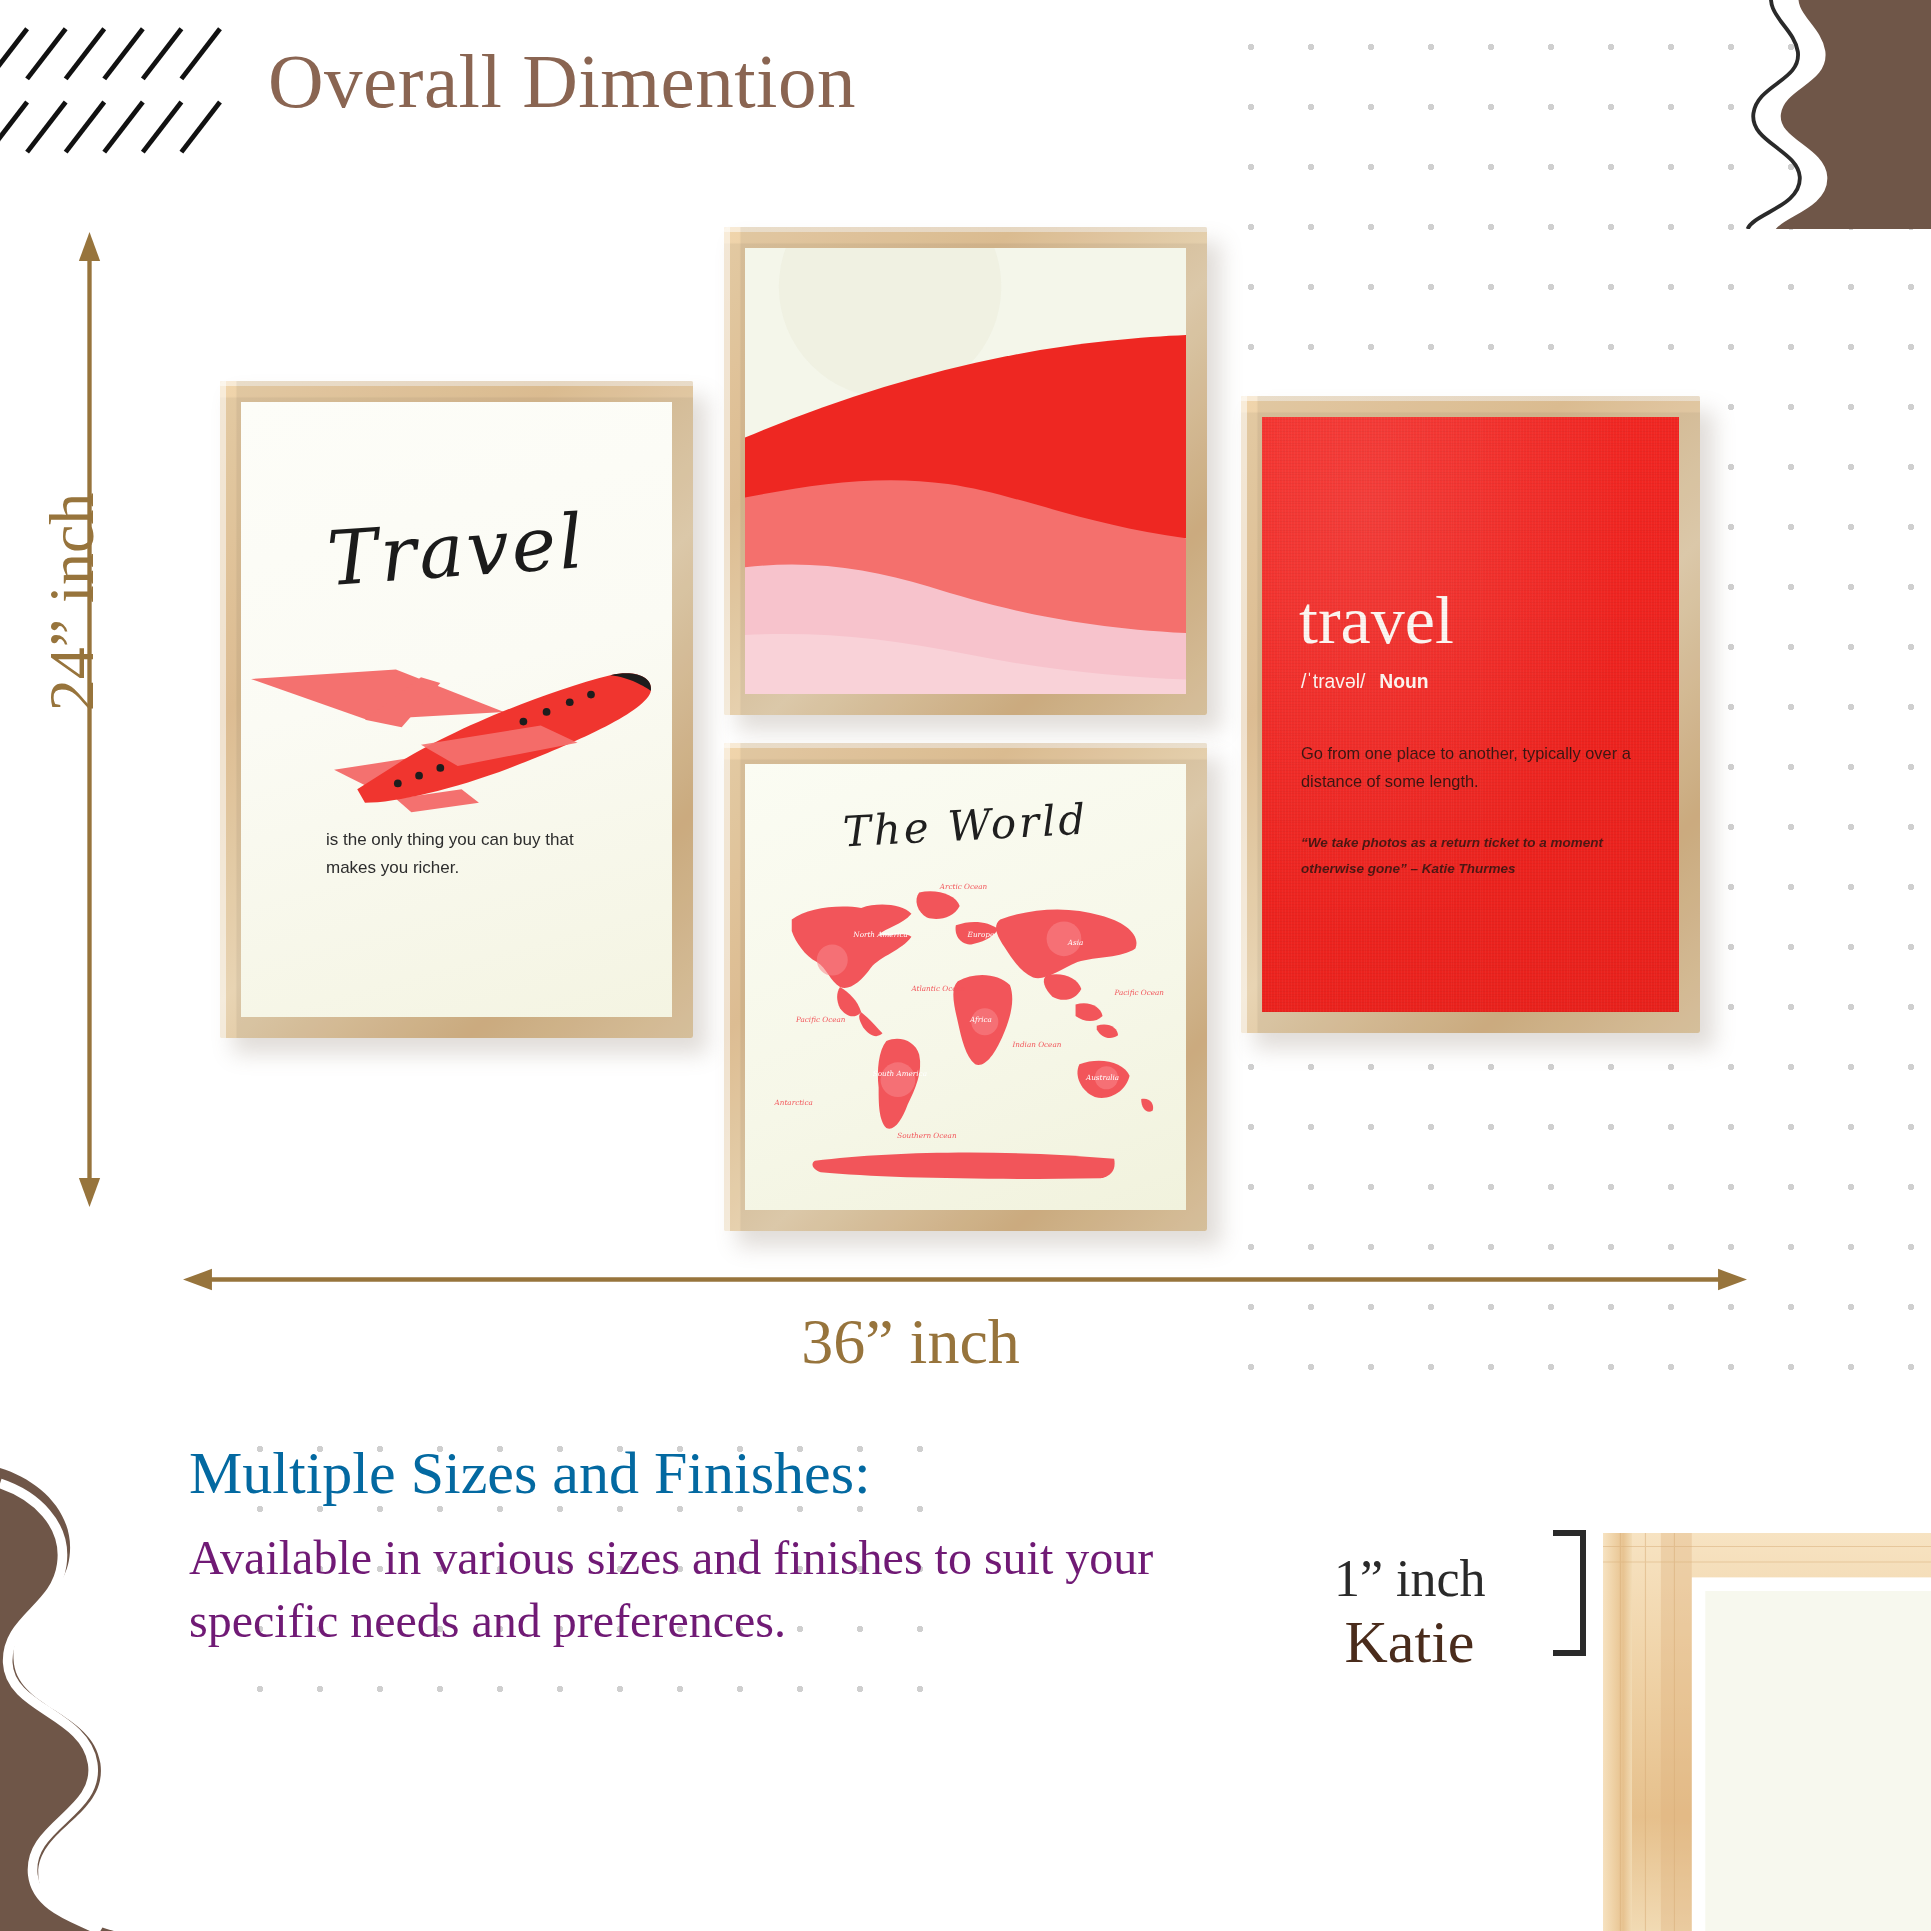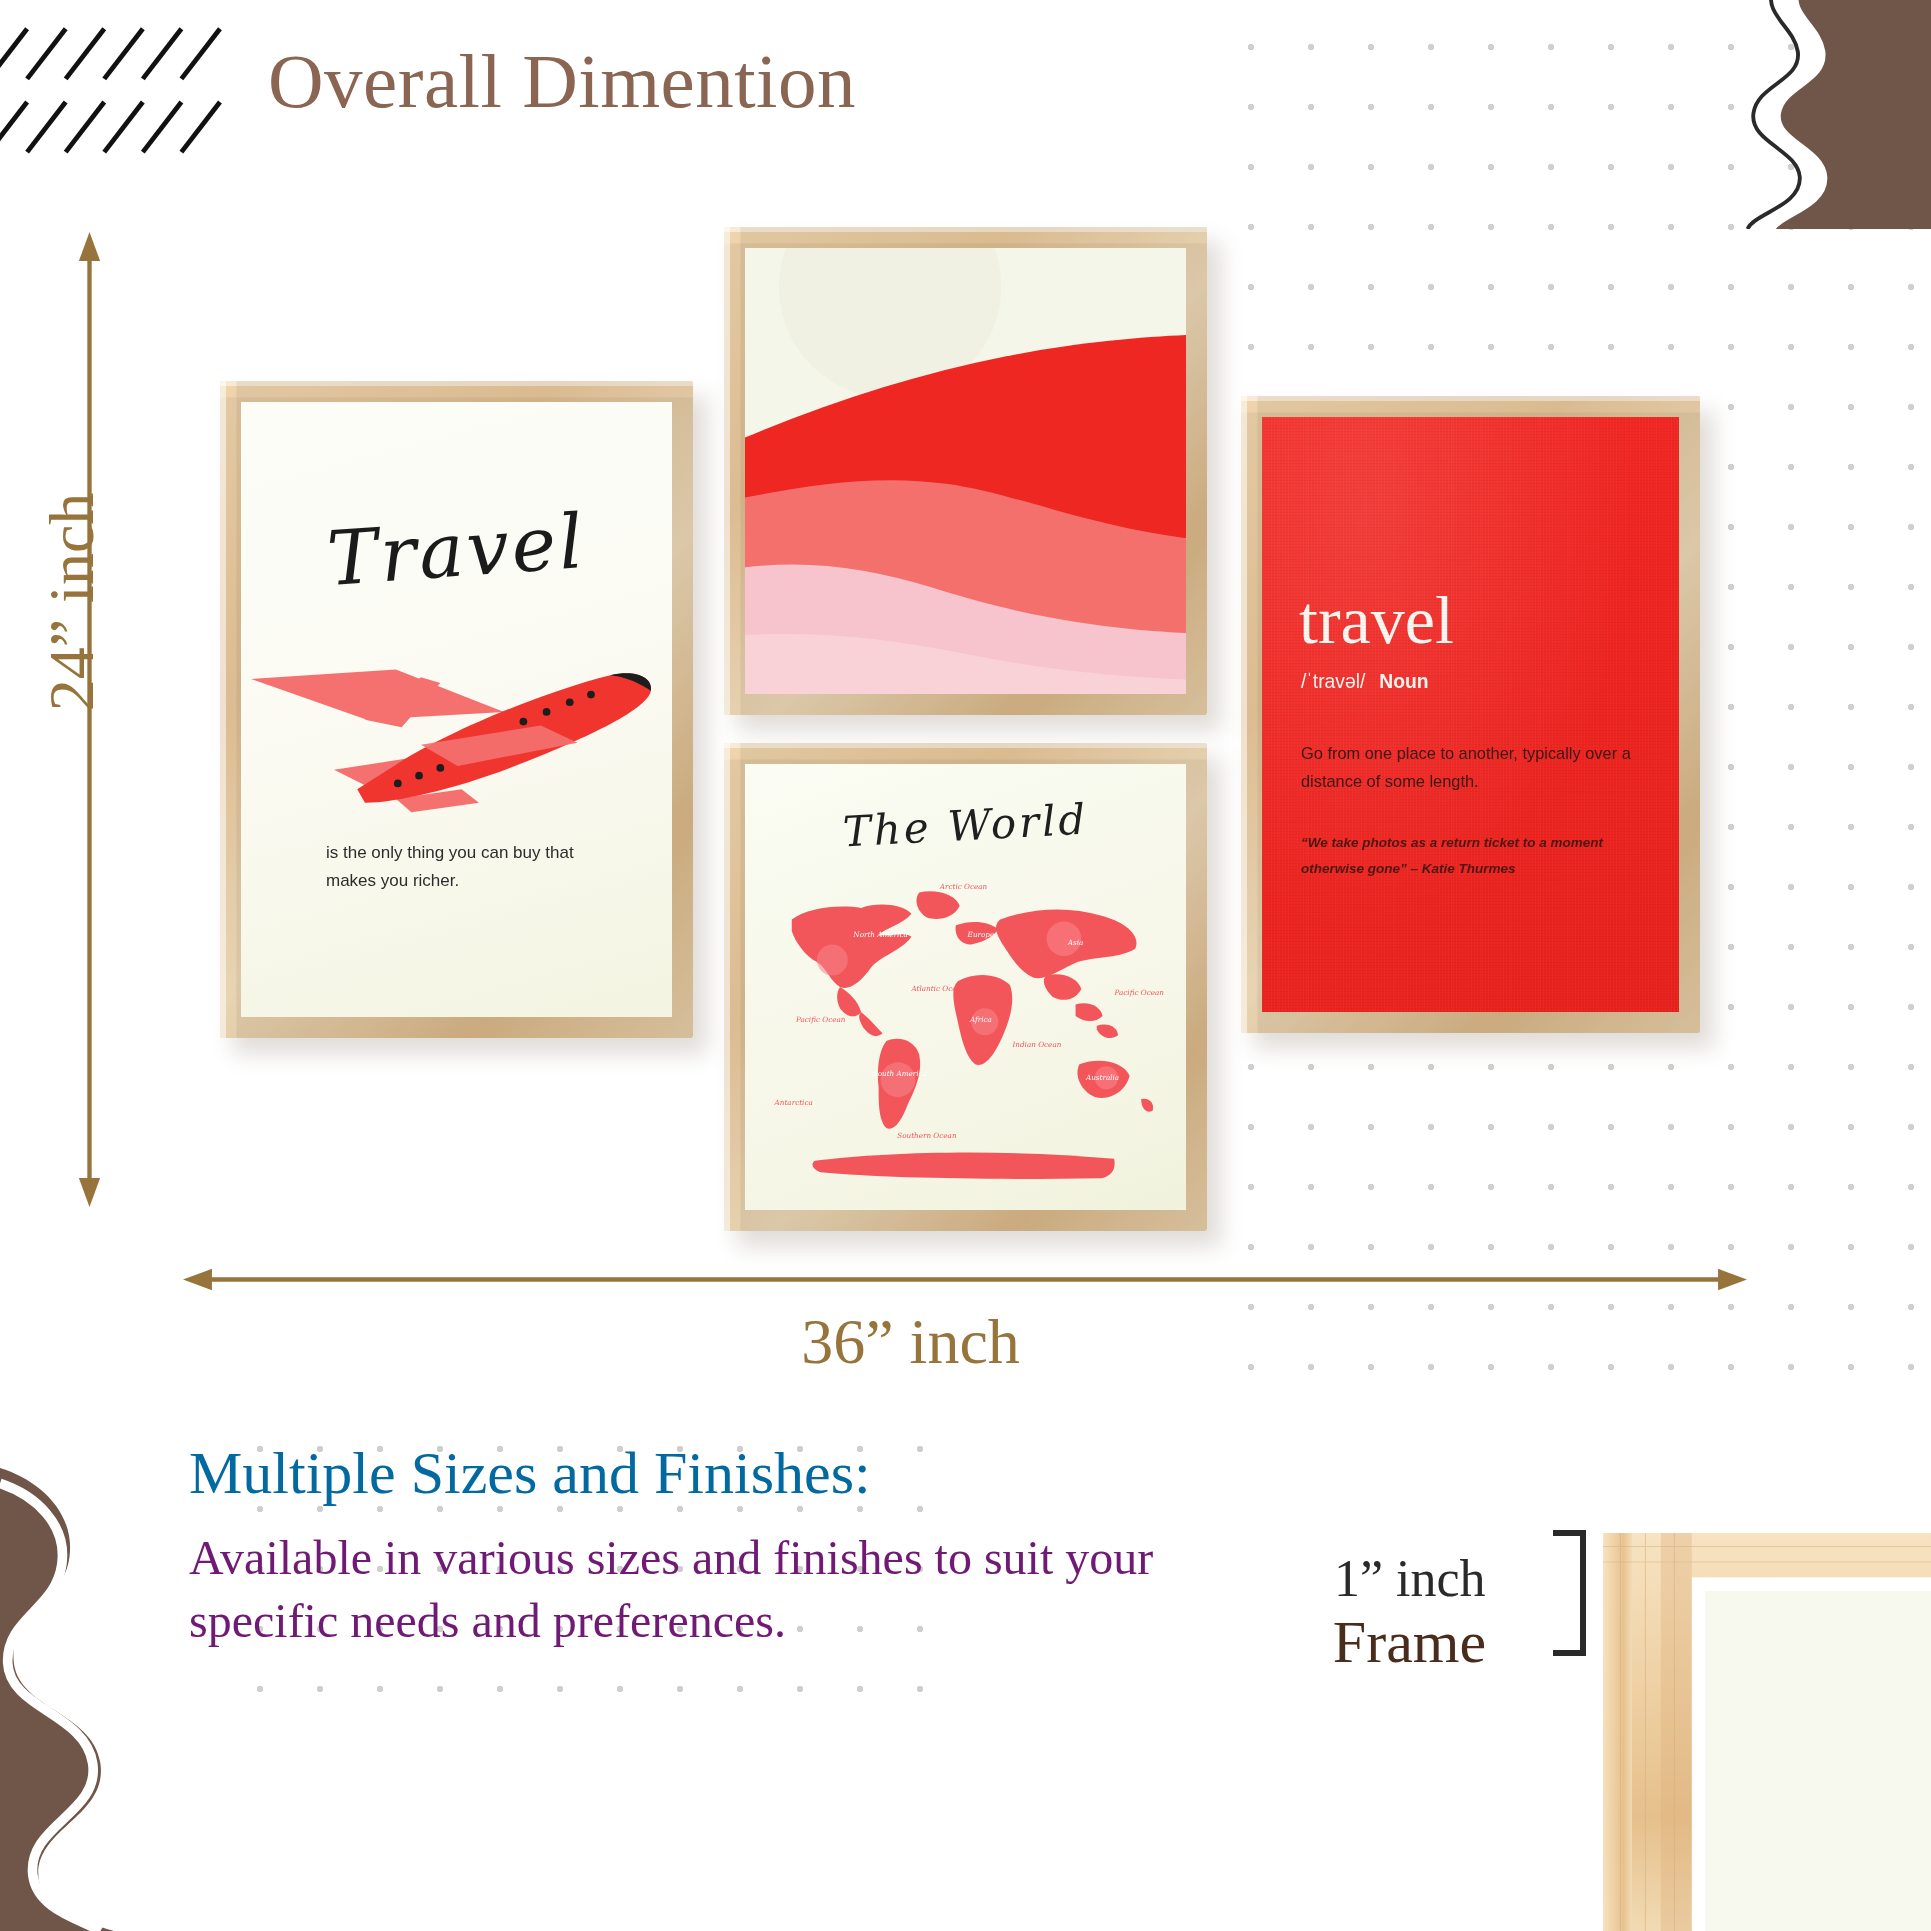--- a/index.html
+++ b/index.html
@@ -83,21 +83,21 @@
   }
   #travel-script {
     position:absolute; left:0; top:104px; width:100%;
     text-align:center; font-size:75px; color:#1b1b1b;
     font-family:"DejaVu Serif", serif;
     font-style:italic; font-weight:400;
     letter-spacing:2.9px; transform:rotate(-4deg);
   }
   #plane-illustration { position:absolute; left:9.7px; top:217px; width:425px; height:237px; }
   #plane-caption {
-    position:absolute; left:85px; top:437px; width:290px;
+    position:absolute; left:85px; top:424px; width:290px;
     font-family:"Liberation Sans", sans-serif;
     font-size:17px; line-height:1.62; color:#2d2d2d;
   }
 
   
   #frame-abstract-waves { left:724px; top:227px; width:483px; height:488px; }
   #poster-abstract-waves { width:100%; height:100%; background:#f4f6ea; }
 
   
   #frame-world-map { left:724px; top:743px; width:483px; height:488px; }
@@ -363,21 +363,21 @@
     </div>
   </div>
 </div>
 
 <div id="finishes-heading">Multiple Sizes and Finishes:</div>
 <div id="finishes-body">Available in various sizes and finishes to suit your specific needs and preferences.</div>
 
 <div id="thickness-inch">1” inch</div>
 <div id="thickness-bracket"></div>
 <div id="thickness-label">
-  <div>Frame</div>
+  <div>Katie</div>
 </div>
 
 <svg id="corner-frame-sample" viewBox="0 0 430 420" preserveAspectRatio="none">
   <defs>
     <linearGradient id="woodH" x1="0" y1="0" x2="0" y2="1">
       <stop offset="0%" stop-color="#f7e3c2"></stop>
       <stop offset="35%" stop-color="#efd2a6"></stop>
       <stop offset="70%" stop-color="#e6c08c"></stop>
       <stop offset="100%" stop-color="#f2dcb6"></stop>
     </linearGradient>

